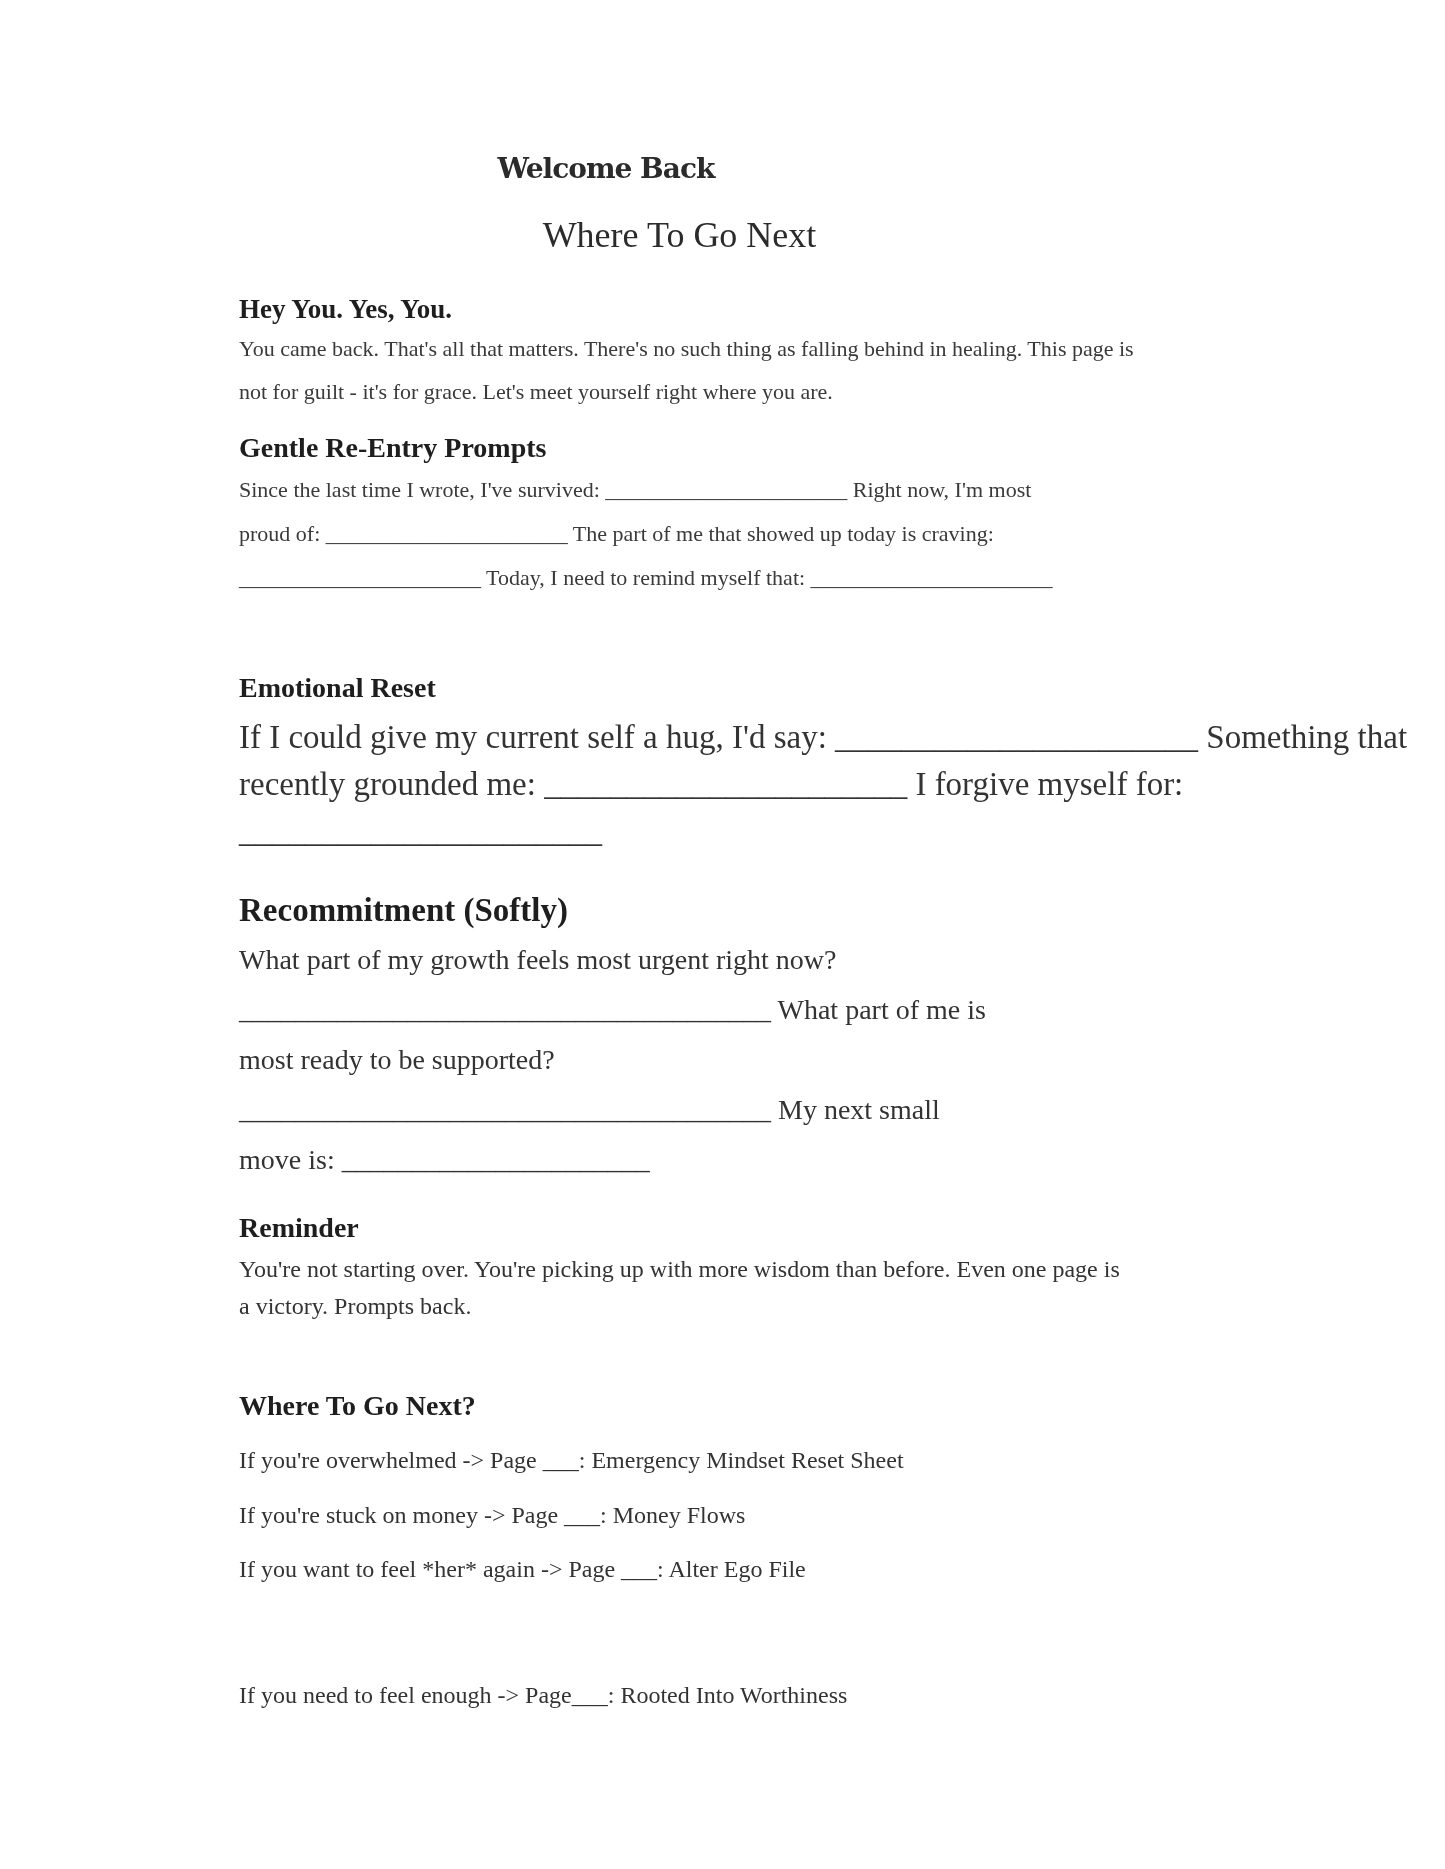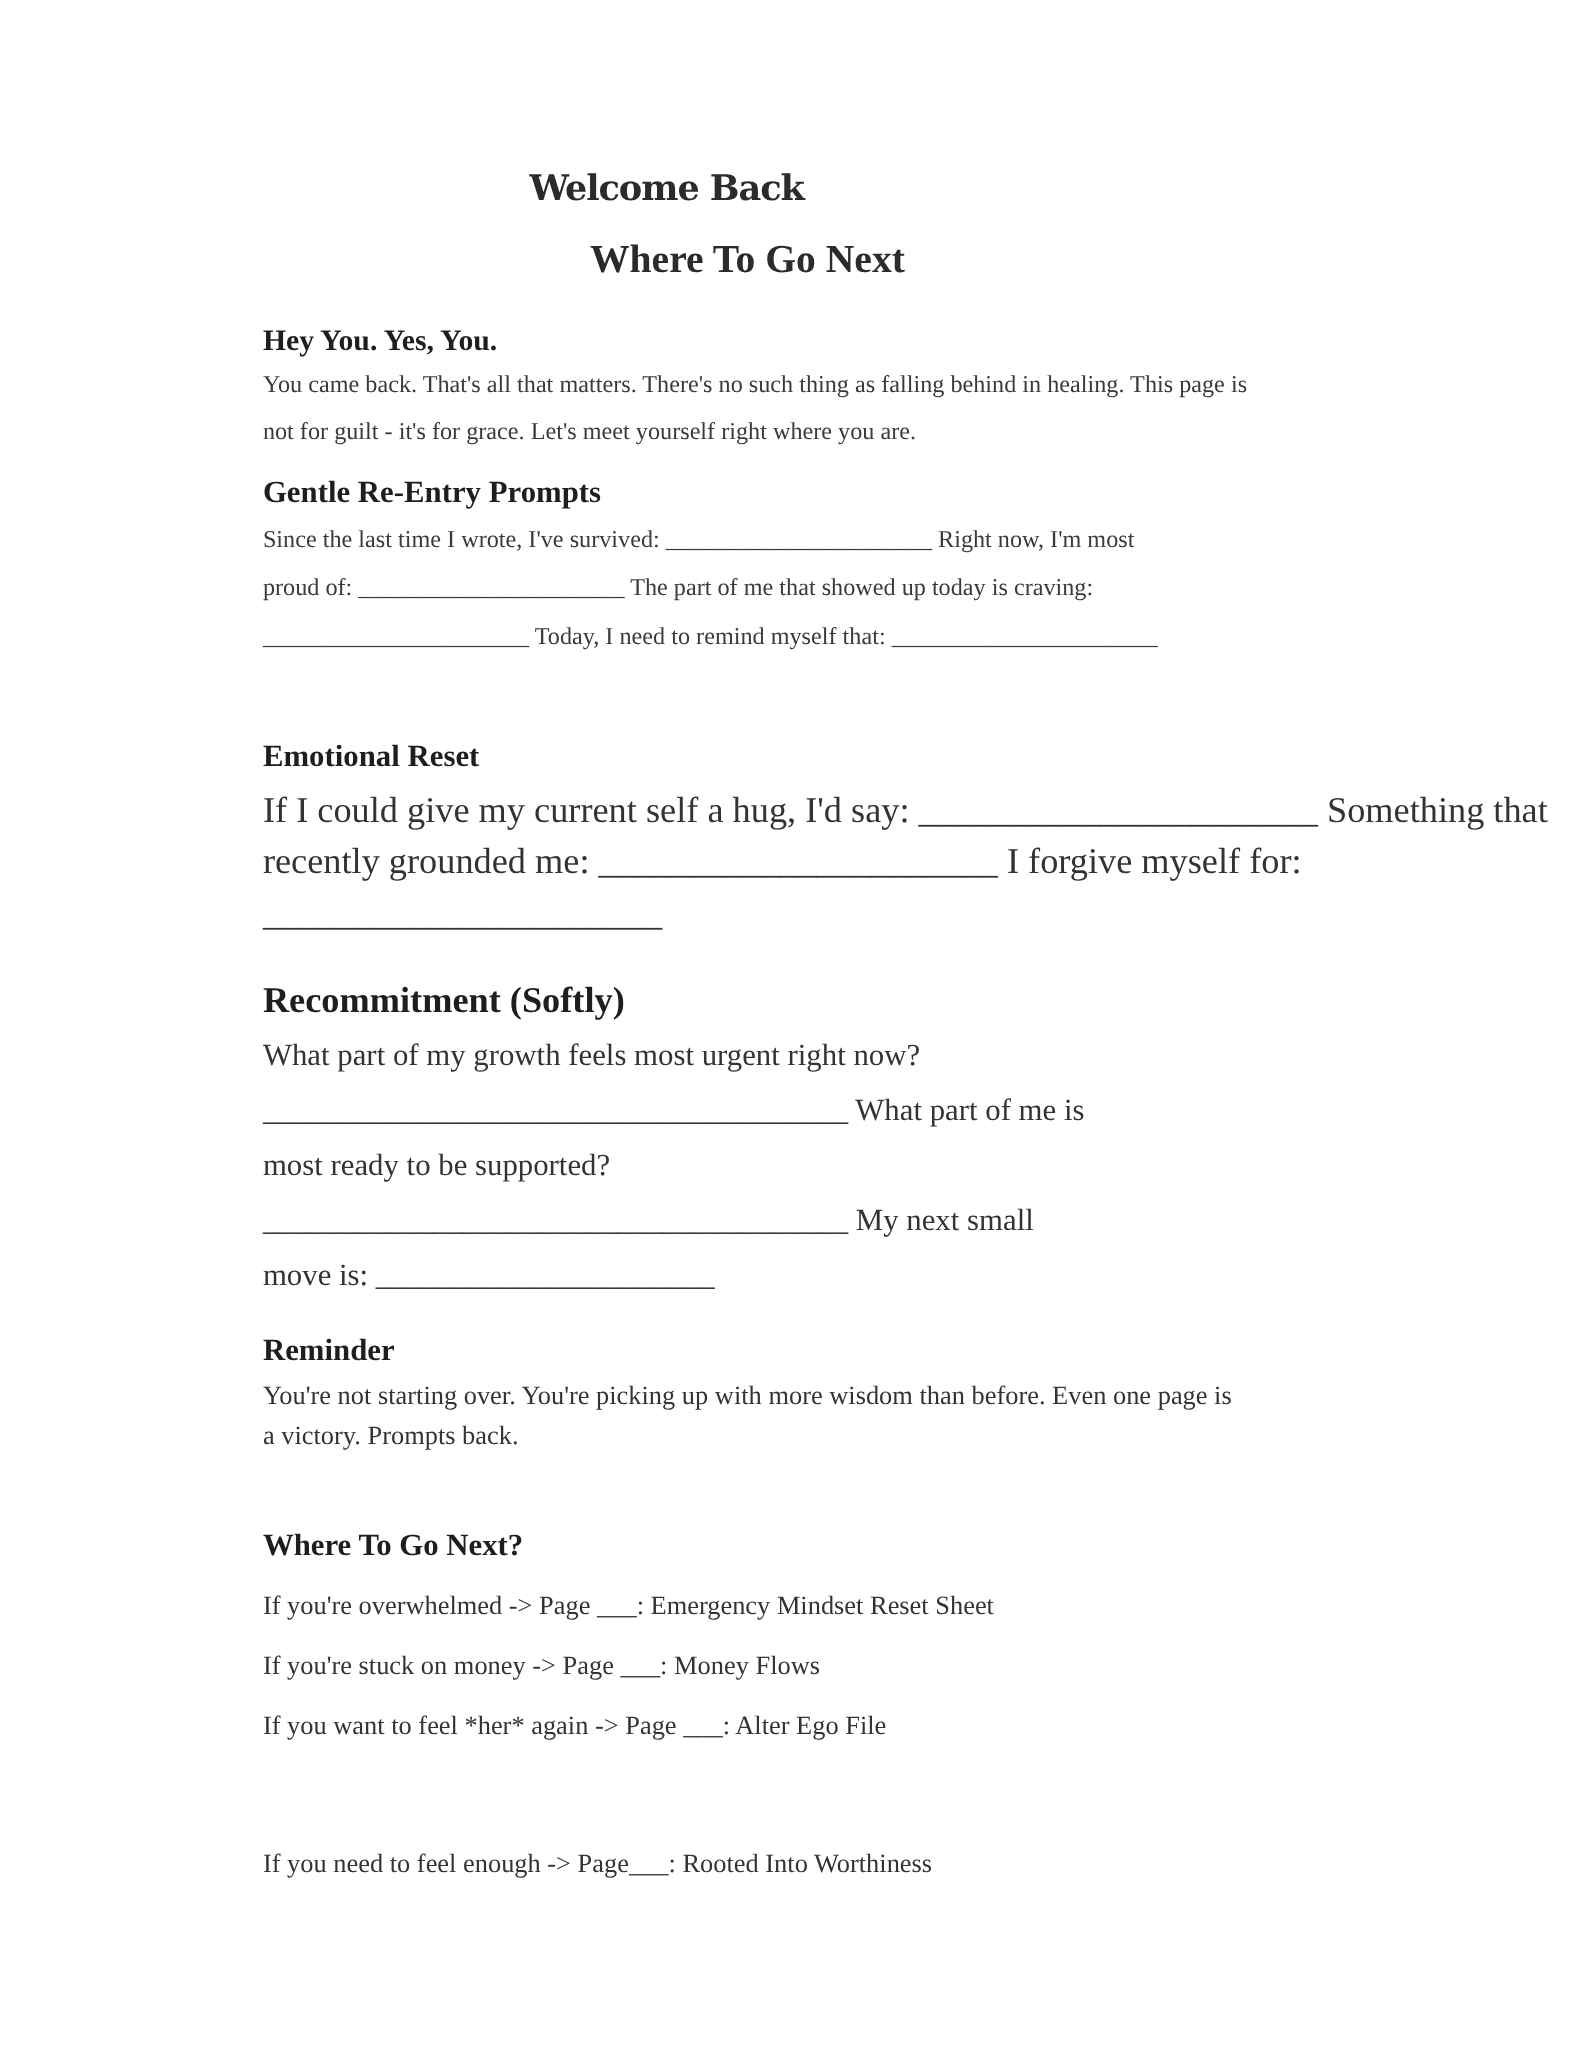--- a/index.html
+++ b/index.html
@@ -1,22 +1,22 @@
 <!DOCTYPE html>
 <html><head>
 <meta charset="utf-8">
 <style>
   html, body { margin: 0; padding: 0; background: #ffffff; }
   body { width: 1445px; height: 1869px; position: relative; overflow: hidden;
          font-family: "Liberation Serif", "DejaVu Serif", serif; color: #222222; }
   .abs { position: absolute; left: 239px; white-space: nowrap; }
   .title { position: absolute; left: 0; width: 1212px; text-align: center; top: 152px;
-           font-family: "DejaVu Serif", serif; font-weight: bold; font-size: 32px; color: #2b2b2b; letter-spacing: -1px; }
+           font-family: "DejaVu Serif", serif; font-weight: bold; font-size: 28px; color: #2b2b2b; letter-spacing: -1px; }
   .subtitle { position: absolute; left: 0; width: 1359px; text-align: center; top: 214px;
-              font-size: 36px; color: #2b2b2b; font-weight: bold; }
+              font-size: 36px; color: #2b2b2b; font-weight: normal; }
   .h { font-weight: bold; font-size: 28px; color: #1e1e1e; }
   .h-lg { font-weight: bold; font-size: 33px; color: #1e1e1e; }
   .p { font-size: 22px; color: #3a3a3a; }
   .p-md { font-size: 33px; color: #333333; }
   .p-lg { font-size: 28px; color: #333333; }
 </style>
 </head>
 <body>
 
 <div class="title">Welcome Back</div>

